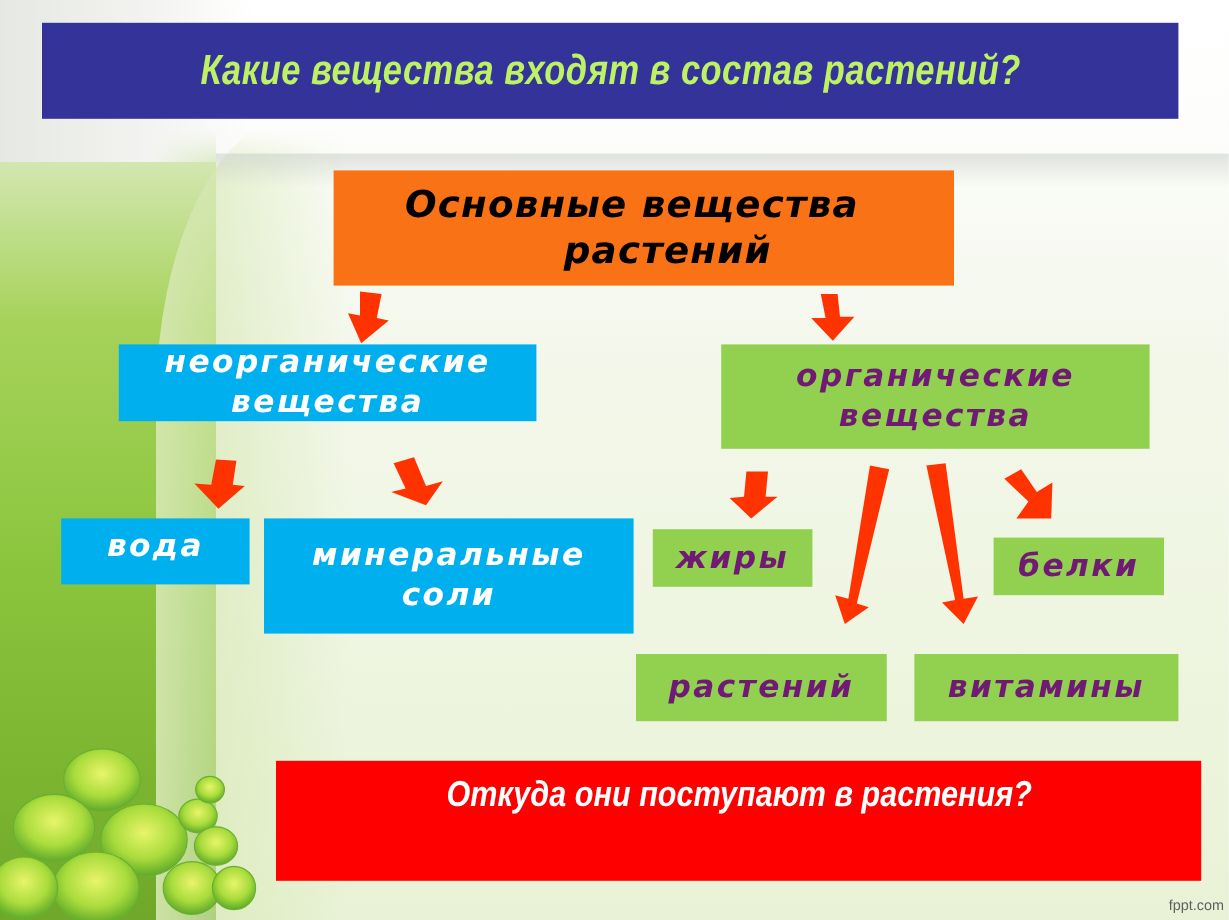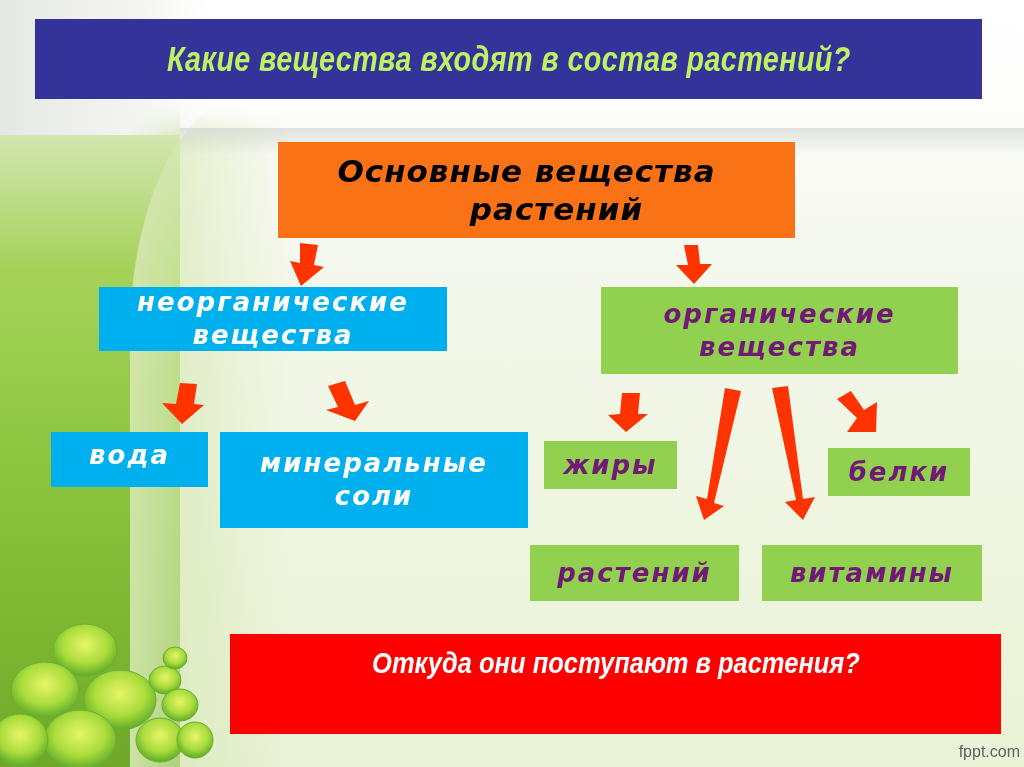--- a/index.html
+++ b/index.html
@@ -35,21 +35,21 @@
   .org{left:601px;top:287px;width:357px;height:87px;flex-direction:column;}
   .water{left:51px;top:432px;width:157px;height:55px;padding-bottom:8px;}
   .minerals{left:220px;top:432px;width:308px;height:96px;flex-direction:column;}
   .fats{left:544px;top:441px;width:133px;height:48px;}
   .proteins{left:828px;top:448px;width:142px;height:48px;}
   .carbs{left:530px;top:545px;width:209px;height:56px;}
   .vitamins{left:762px;top:545px;width:220px;height:56px;}
   .question-box{left:230px;top:634px;width:771px;height:100px;background:#ff0000;
     color:#fff;font-family:"Liberation Sans",sans-serif;font-size:30px;align-items:flex-start;padding-top:12px;}
   .question-box span{display:inline-block;transform:scaleX(0.85);}
-  .footer{position:absolute;right:4px;bottom:6px;font-size:16px;color:#606060;
+  .footer{position:absolute;right:4px;bottom:6px;font-size:12px;color:#606060;
     font-family:"Liberation Sans",sans-serif;}
   svg.layer{position:absolute;left:0;top:0;}
 </style>
 </head>
 <body>
 
 <div class="bg-left"></div>
 <div class="bg-curve"></div>
 <div class="bg-topband"></div>
 <div class="bg-topleft"></div>

